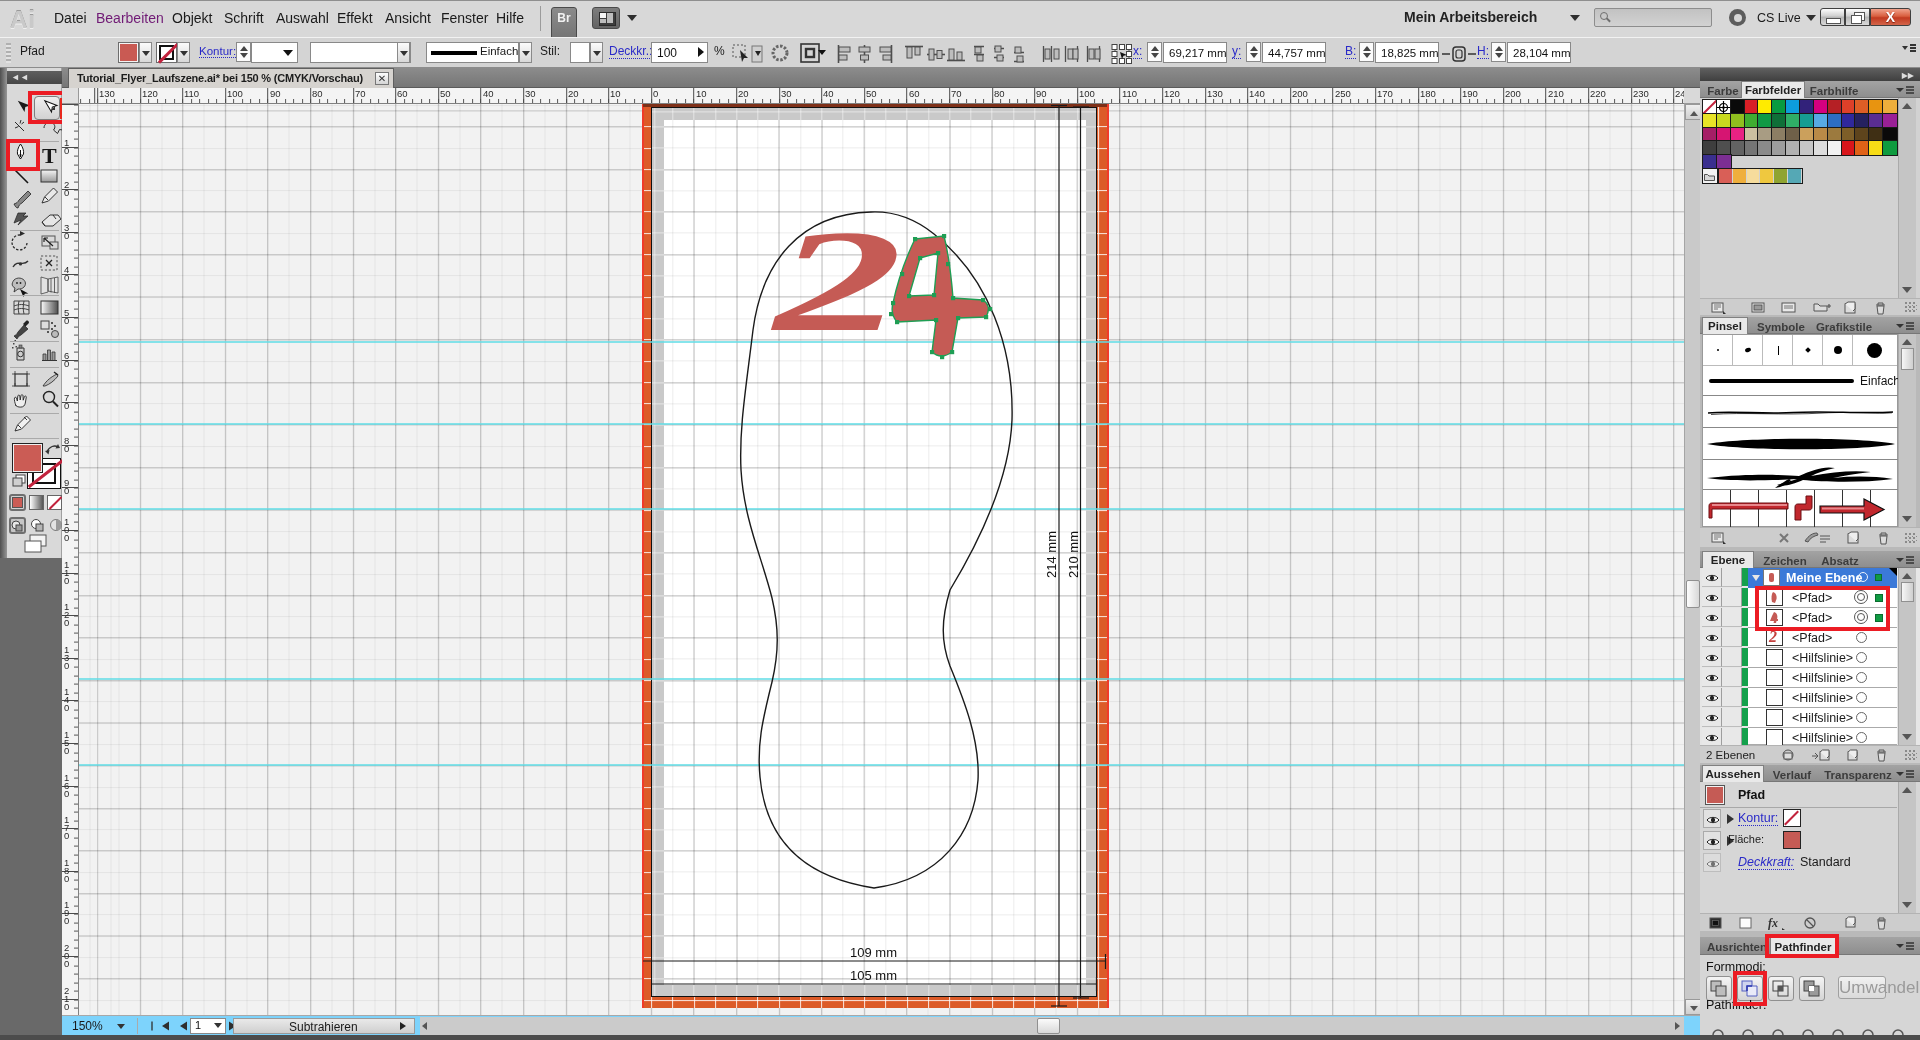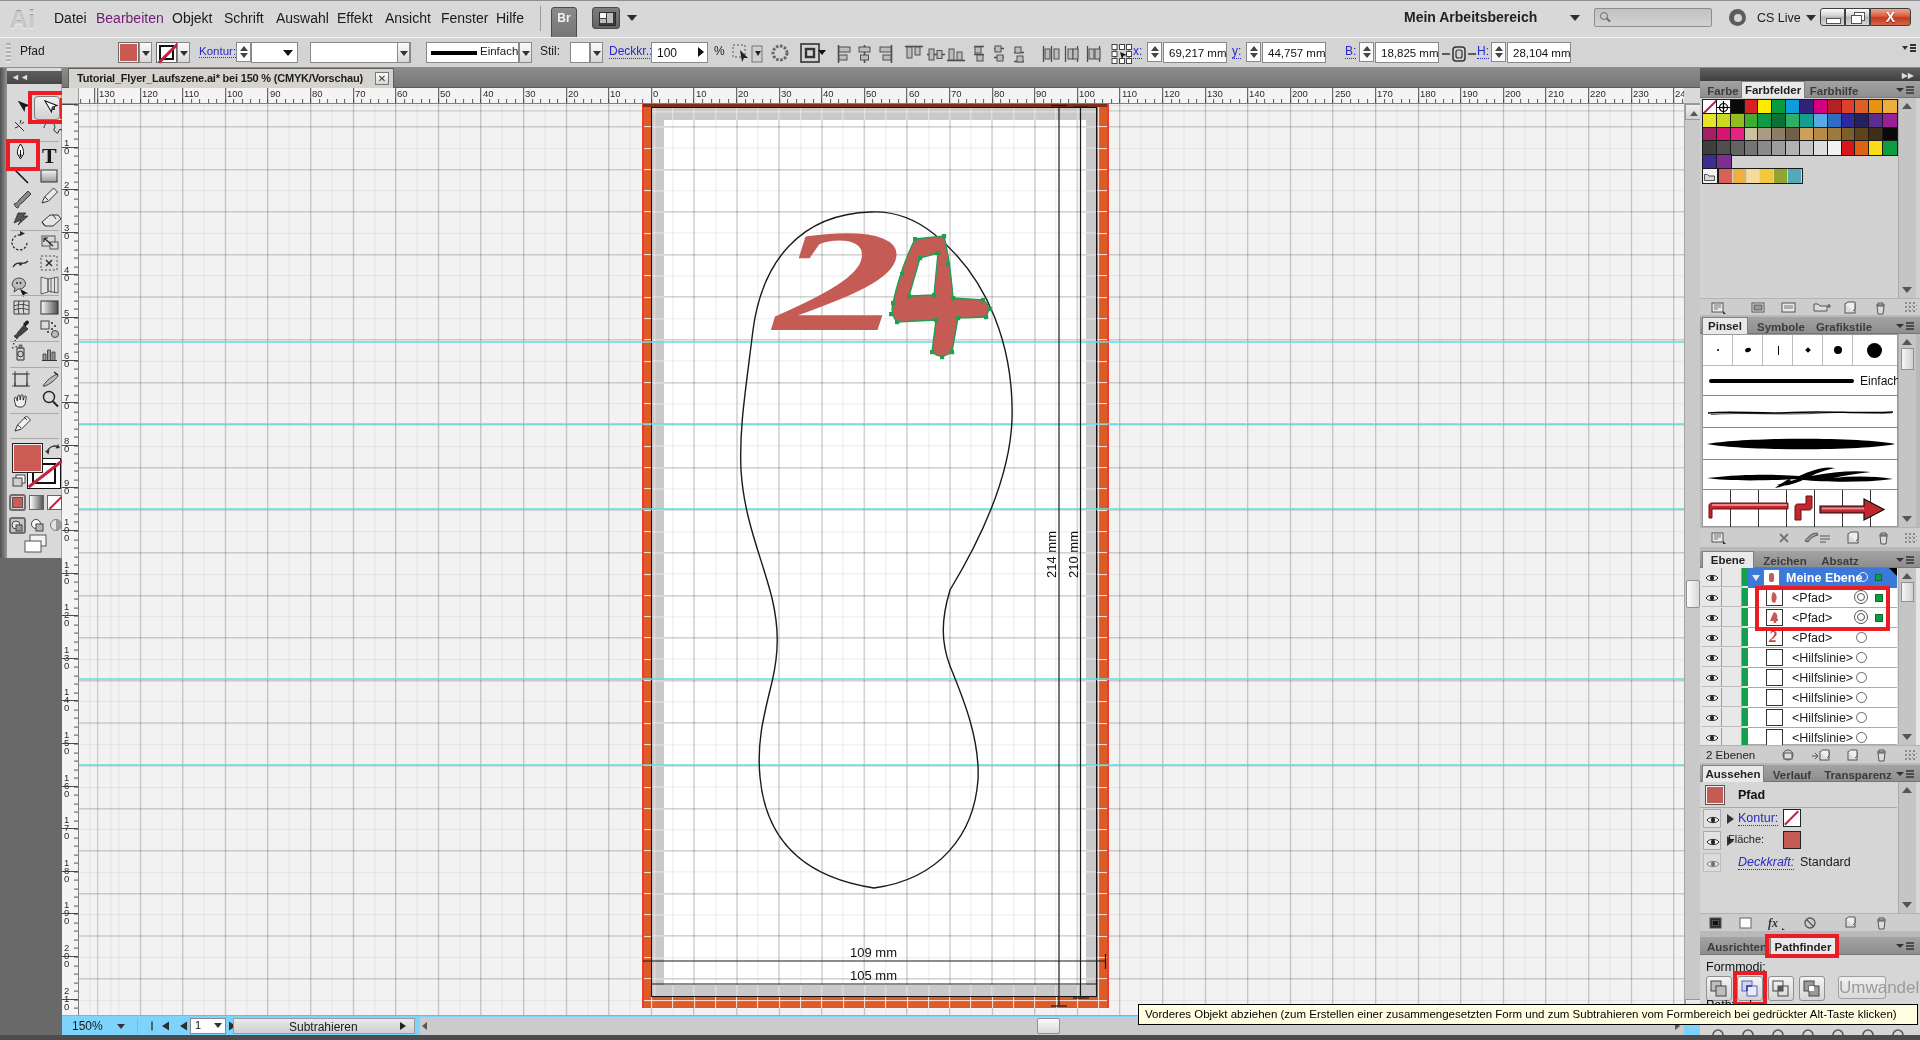--- a/index.html
+++ b/index.html
@@ -1154,15 +1154,14 @@
     <div class="abs" style="left:0;top:1px;width:10px;height:16px;">
           <div class="abs" style="left:2px;top:4px;width:0;height:0;border-top:4px solid transparent;border-bottom:4px solid transparent;border-right:5px solid #555;"></div>
         </div>
     <div class="abs" style="left:1252px;top:1px;width:10px;height:16px;">
           <div class="abs" style="left:3px;top:4px;width:0;height:0;border-top:4px solid transparent;border-bottom:4px solid transparent;border-left:5px solid #555;"></div>
         </div>
     <div class="abs" style="left:617px;top:1px;width:23px;height:16px;background:linear-gradient(#fbfbfb,#d9d9d9);border:1px solid #909090;border-radius:2px;box-sizing:border-box;"></div>
   </div>
 </div>
 
-<div class="abs" style="left:1138px;top:1004px;width:780px;height:21px;background:#fffee1;border:1px solid #000;box-sizing:border-box;font-size:11.5px;color:#000;line-height:19px;white-space:nowrap;padding-left:6px;">Vorderes Objekt abziehen (zum Erstellen einer zusammengesetzten Form und zum Subtrahieren vom Formbereich bei gedrückter Alt-Taste klicken)</div>
 
 <div class="abs" style="left:0;top:1035px;width:1920px;height:5px;background:#4c4c4c;"></div>
 </div>
 </body></html>

